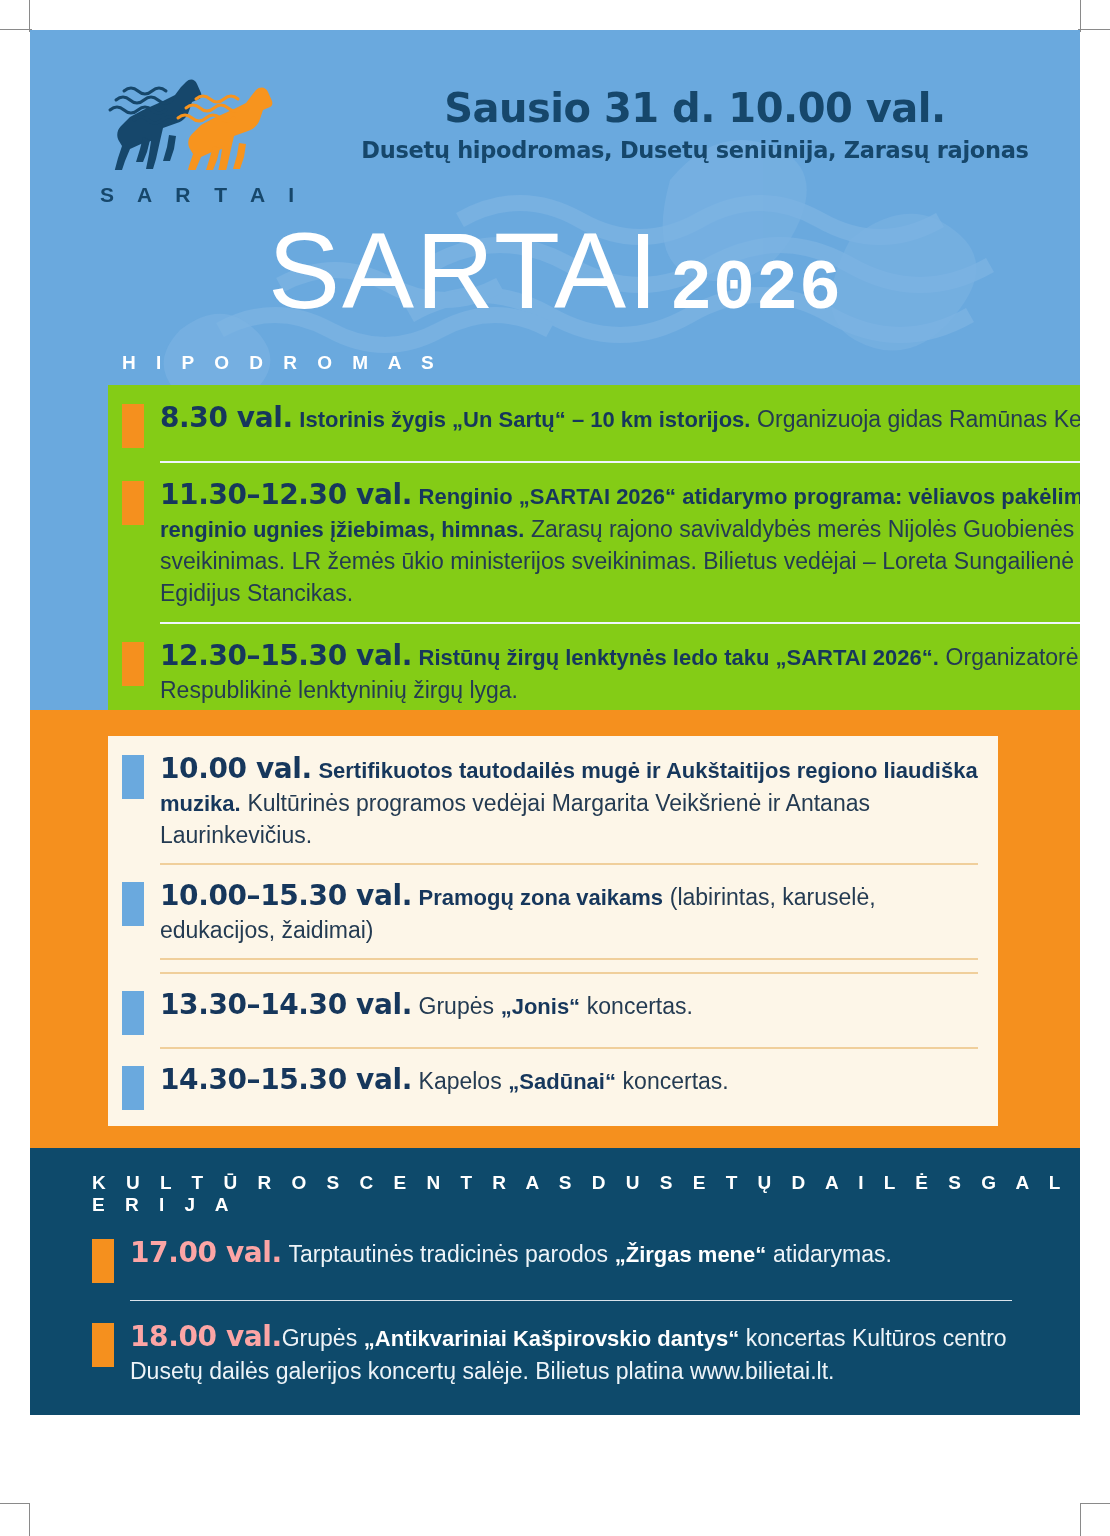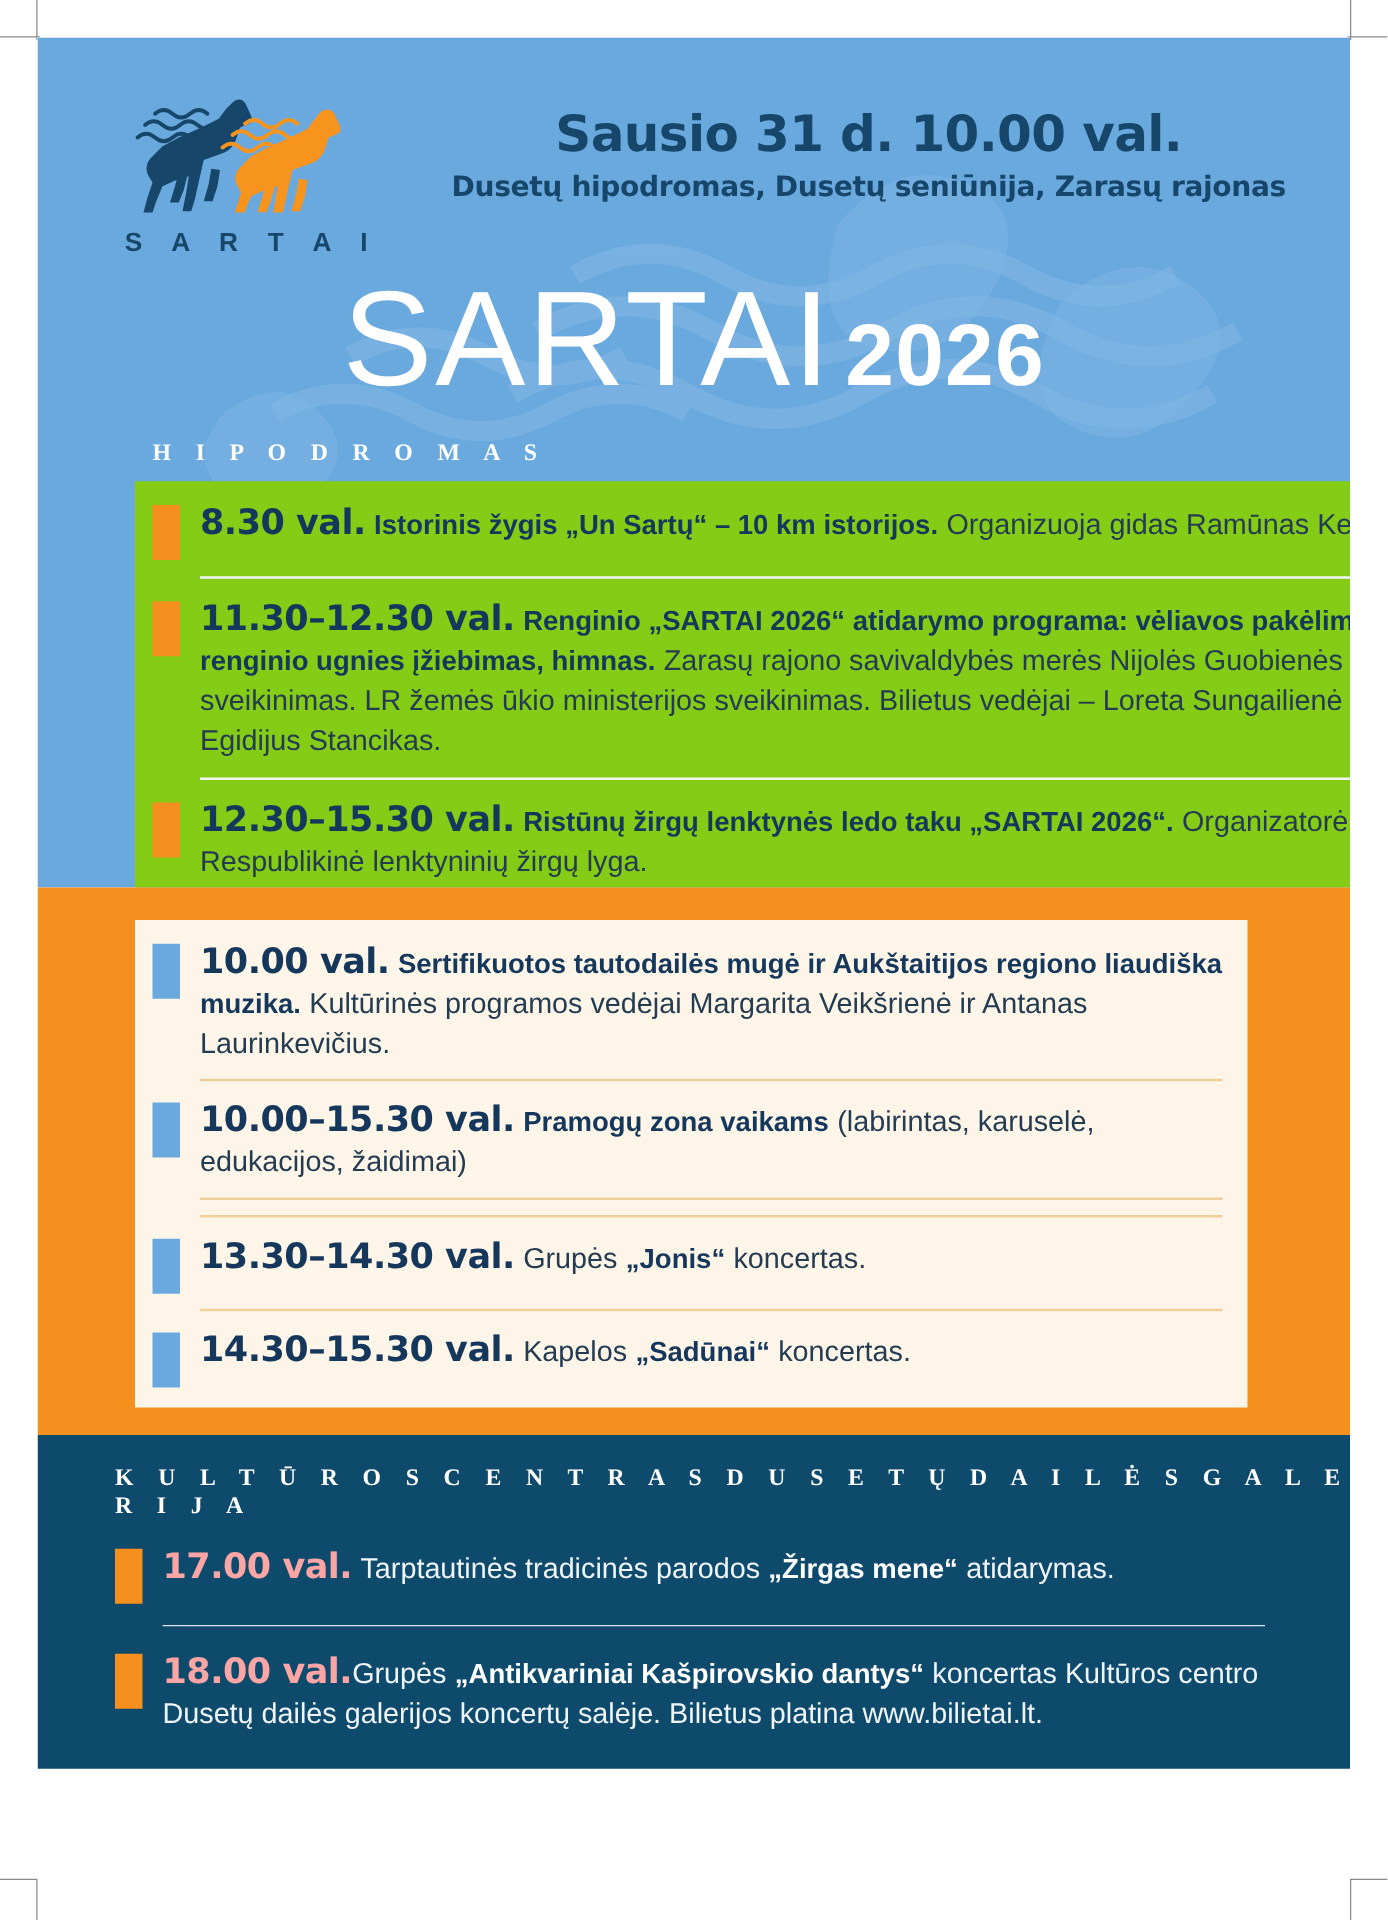--- a/index.html
+++ b/index.html
@@ -53,27 +53,27 @@
   .big-title {
     position:absolute; left:0; right:0; top:178px; text-align:center;
     white-space:nowrap;
   }
   .big-title .bt-main {
     font-size:108px; font-weight:normal; color:#ffffff; letter-spacing:2px;
     font-family:"Liberation Sans", sans-serif;
   }
   .big-title .bt-year {
     font-size:70px; font-weight:bold; color:#ffffff; letter-spacing:1px;
-    font-family:Liberation Sans, sans-serif; margin-left:10px;
+    font-family:Liberation Mono, monospace; margin-left:10px;
   }
 
   
   .sec-head {
     font-size:19px; font-weight:bold; color:#ffffff;
-    letter-spacing:7.5px; font-family:Liberation Serif, serif;
+    letter-spacing:7.5px; font-family:Liberation Sans, sans-serif;
   }
   .row { display:flex; align-items:flex-start; position:relative; }
   .tick { flex:0 0 auto; width:22px; height:44px; margin-top:5px; }
   .tick.orange { background:#f5901e; }
   .tick.blue   { background:#6aa9de; }
   .row-text { flex:1 1 auto; padding-left:16px; }
   .divider { height:2px; margin:0 0 0 38px; }
 
   .t { font-size:24px; line-height:1.33; color:#132f4c; }
   .time {

